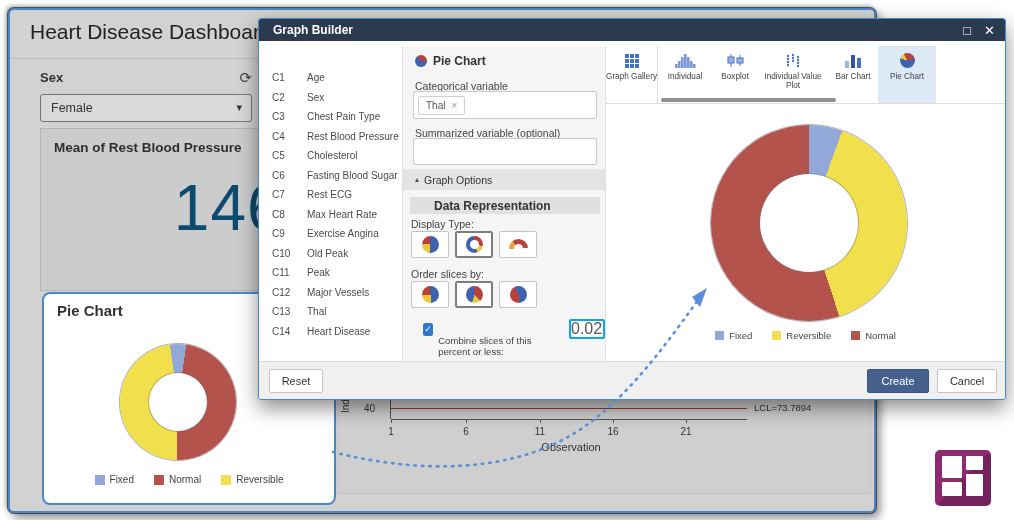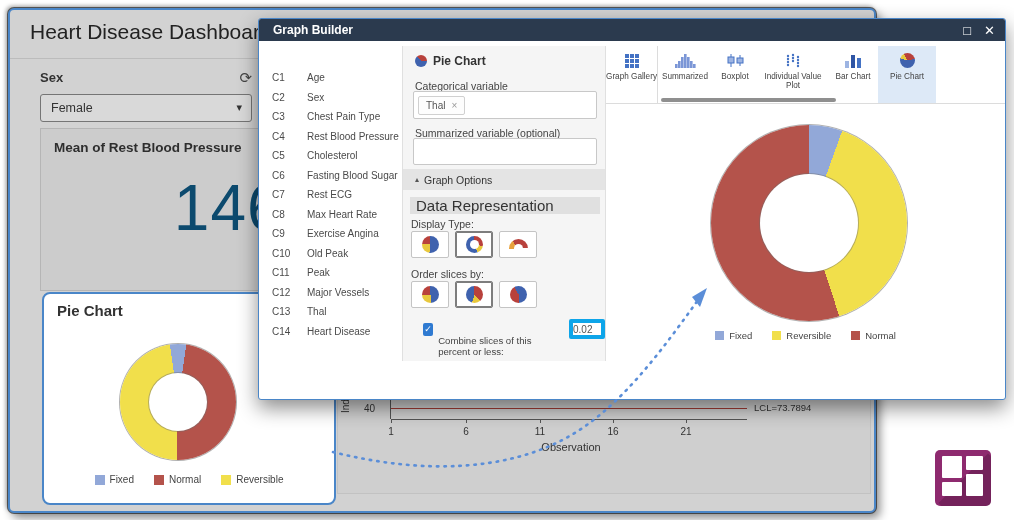--- a/index.html
+++ b/index.html
@@ -69,41 +69,41 @@
   .pie-mini{width:12px;height:12px;border-radius:50%;background:conic-gradient(from -40deg,#b8413c 0 35%,#3f62ae 35% 100%);}
   .set-label{position:absolute;left:12px;font-size:10.5px;color:#444;}
   .set-input{position:absolute;left:10px;width:184px;background:#fff;border:1px solid #c8c8c8;border-radius:2px;}
   .chip{display:inline-flex;align-items:center;gap:6px;margin:4px;padding:3px 7px;border:1px solid #d0d0d0;
     background:#fdfdfd;border-radius:2px;font-size:10px;color:#555;}
   .chip .x{color:#999;cursor:pointer;font-size:10px;}
   .opt-bar{position:absolute;left:0;top:123px;width:100%;height:21px;background:#e4e4e4;display:flex;align-items:center;
     padding-left:12px;gap:5px;font-size:10.5px;color:#333;cursor:pointer;}
   .opt-bar .tri{font-size:8px;color:#555;}
   .datarep-bar{position:absolute;left:7px;top:151px;width:190px;height:17px;background:#e0e0e0;display:flex;
-    align-items:center;padding-left:6px;font-size:15px;color:#333;}
+    align-items:center;padding-left:24px;font-size:12px;color:#333;font-weight:bold;}
   .icon-btn{position:absolute;width:38px;height:27px;background:#fff;border:1px solid #c4c4c4;border-radius:2px;
     display:flex;align-items:center;justify-content:center;cursor:pointer;}
   .icon-btn.sel{border:1px solid #7d7d7d;box-shadow:0 0 0 1px #7d7d7d inset;}
   .pz{width:17px;height:17px;border-radius:50%;}
   .pz1{background:conic-gradient(from 0deg,#3f62ae 0 52%,#e8c83d 52% 76%,#b8413c 76% 100%);}
   .pz-ring{position:relative;background:conic-gradient(from 0deg,#b8413c 0 28%,#e8c83d 28% 44%,#3f62ae 44% 100%);}
   .pz-ring::after{content:"";position:absolute;left:4px;top:4px;width:9px;height:9px;border-radius:50%;background:#fff;}
   .pz-arc{position:relative;width:19px;height:11px;overflow:hidden;}
   .pz-arc::before{content:"";position:absolute;left:0;top:0;width:19px;height:19px;border-radius:50%;
     background:conic-gradient(from -90deg,#e8a23d 0 14%,#b8413c 14% 50%,transparent 50%);}
   .pz-arc::after{content:"";position:absolute;left:5px;top:5px;width:9px;height:9px;border-radius:50%;background:#fff;}
   .pz4{background:conic-gradient(from 0deg,#3f62ae 0 50%,#e8c83d 50% 74%,#b8413c 74% 100%);}
   .pz5{background:conic-gradient(from 0deg,#b8413c 0 38%,#e8c83d 38% 55%,#3f62ae 55% 100%);}
   .pz6{background:conic-gradient(from 180deg,#b8413c 0 42%,#3f62ae 42% 100%);}
   .combine-row{position:absolute;left:20px;top:255px;display:flex;align-items:center;gap:5px;}
   .checkbox{width:13px;height:13px;background:#2f7ad1;border-radius:2px;color:#fff;font-size:9px;display:flex;
     align-items:center;justify-content:center;cursor:pointer;}
   .combine-label{font-size:9.6px;color:#444;margin-top:34px;}
-  .combine-input{width:36px;height:20px;background:#fff;border:4px solid #0ea5e9;border-radius:2px;
-    font-size:10px;color:#555;text-align:left;padding:0;}
+  .combine-input{width:36px;height:20px;background:#fff;border:2px solid #0ea5e9;border-radius:2px;
+    font-size:16px;color:#555;text-align:left;padding:0;}
 
   .grapharea{position:relative;flex:1;overflow:hidden;}
   .gallery{position:absolute;left:0;top:0;right:0;height:58px;display:flex;border-bottom:1px solid #dcdcdc;}
   .gal-item{flex:0 0 auto;display:flex;flex-direction:column;align-items:center;padding-top:6px;gap:4px;
     font-size:8.2px;color:#444;text-align:center;cursor:pointer;line-height:1.15;}
   .gal-item.first{border-right:1px solid #dcdcdc;}
   .gal-item.sel{background:#dde9f7;}
   .gal-icon{height:16px;display:flex;align-items:flex-end;justify-content:center;}
   .grid9{display:grid;grid-template-columns:repeat(3,4px);grid-template-rows:repeat(3,4px);gap:1px;}
   .grid9 i{background:#4472c4;}
@@ -343,21 +343,21 @@
                     <rect x="2" y="11" width="2.6" height="4"></rect>
                     <rect x="5" y="8" width="2.6" height="7"></rect>
                     <rect x="8" y="4" width="2.6" height="11"></rect>
                     <rect x="11" y="1" width="2.6" height="14"></rect>
                     <rect x="14" y="4" width="2.6" height="11"></rect>
                     <rect x="17" y="8" width="2.6" height="7"></rect>
                     <rect x="20" y="11" width="2.6" height="4"></rect>
                   </g>
                 </svg>
             </span>
-            <span>Summarized</span>
+            <span>Individual</span>
           </div>
           <div class="gal-item" style="width:46px">
             <span class="gal-icon">
               <svg width="20" height="15">
                   <g stroke="#4472c4" fill="#9db4e2">
                     <line x1="6" y1="1" x2="6" y2="14"></line>
                     <rect x="3" y="4" width="6" height="6"></rect>
                     <line x1="15" y1="2" x2="15" y2="13"></line>
                     <rect x="12" y="5" width="6" height="5"></rect>
                   </g>
@@ -421,20 +421,25 @@
               <span>Reversible</span>
             </span>
           <span class="li">
               <i class="sw" style="background-color: rgb(180, 83, 75);"></i>
               <span>Normal</span>
             </span>
         </div>
       </div>
     </div>
 
+    <div class="gb-footer">
+      <div class="btn btn-reset">Reset</div>
+      <div class="btn btn-create">Create</div>
+      <div class="btn btn-cancel">Cancel</div>
+    </div>
   </div>
 
   <svg class="arrow-overlay">
     <path d="M 333 452 C 420 474, 505 472, 568 437 C 620 408, 662 350, 698 300" fill="none" stroke="#5b8ed8" stroke-width="2.6" stroke-dasharray="1.5 6" stroke-linecap="round"></path>
     <polygon points="707,288 692,297 700,307" fill="#5b8ed8"></polygon>
   </svg>
 
   <div class="logo">
     <i class="lg1"></i>
       <i class="lg2"></i>

